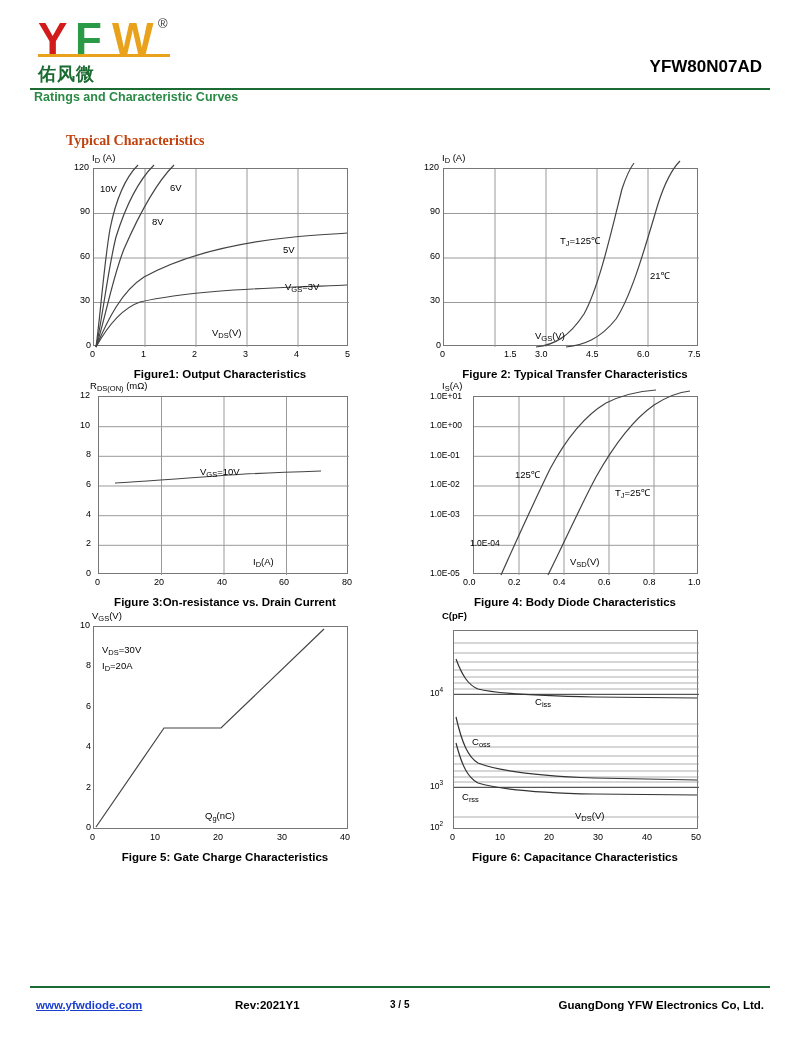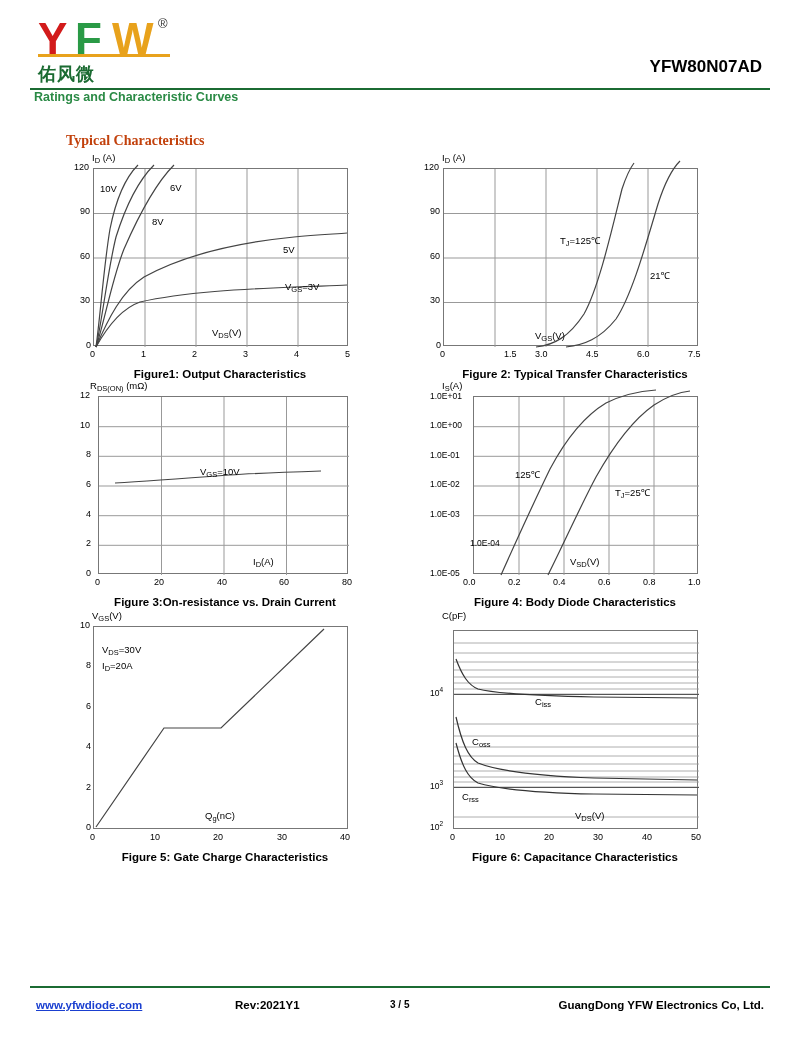--- a/index.html
+++ b/index.html
@@ -245,21 +245,21 @@
     <div class="tick" style="left:153px;top:226px;">20</div>
     <div class="tick" style="left:217px;top:226px;">30</div>
     <div class="tick" style="left:280px;top:226px;">40</div>
     <div class="axlabel" style="left:145px;top:204px;">Q<span class="sub">g</span>(nC)</div>
     <div class="curvelab" style="left:42px;top:38px;">V<span class="sub">DS</span>=30V</div>
     <div class="curvelab" style="left:42px;top:54px;">I<span class="sub">D</span>=20A</div>
     <div class="caption" style="left:0px;top:245px;width:330px;">Figure 5: Gate Charge Characteristics</div>
   </div>
 
   <div class="fig" style="left:410px;top:606px;width:340px;height:250px;">
-    <div class="axlabel" style="left:32px;top:4px;">C(pF)</div>
+    <div class="axlabel" style="left:32px;top:4px;font-weight:bold;">C(pF)</div>
     <div class="plot" style="left:43px;top:24px;width:245px;height:199px;">
       <svg width="245" height="199" viewBox="0 0 245 199">
         <g stroke="#999" stroke-width="0.8">
           <line x1="0" y1="12" x2="245" y2="12"></line>
           <line x1="0" y1="22" x2="245" y2="22"></line>
           <line x1="0" y1="31" x2="245" y2="31"></line>
           <line x1="0" y1="39" x2="245" y2="39"></line>
           <line x1="0" y1="46" x2="245" y2="46"></line>
           <line x1="0" y1="52" x2="245" y2="52"></line>
           <line x1="0" y1="58" x2="245" y2="58"></line>

